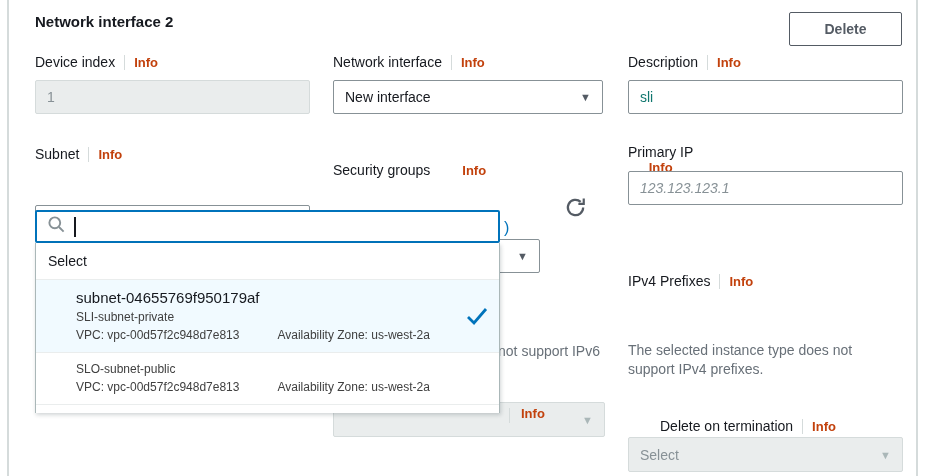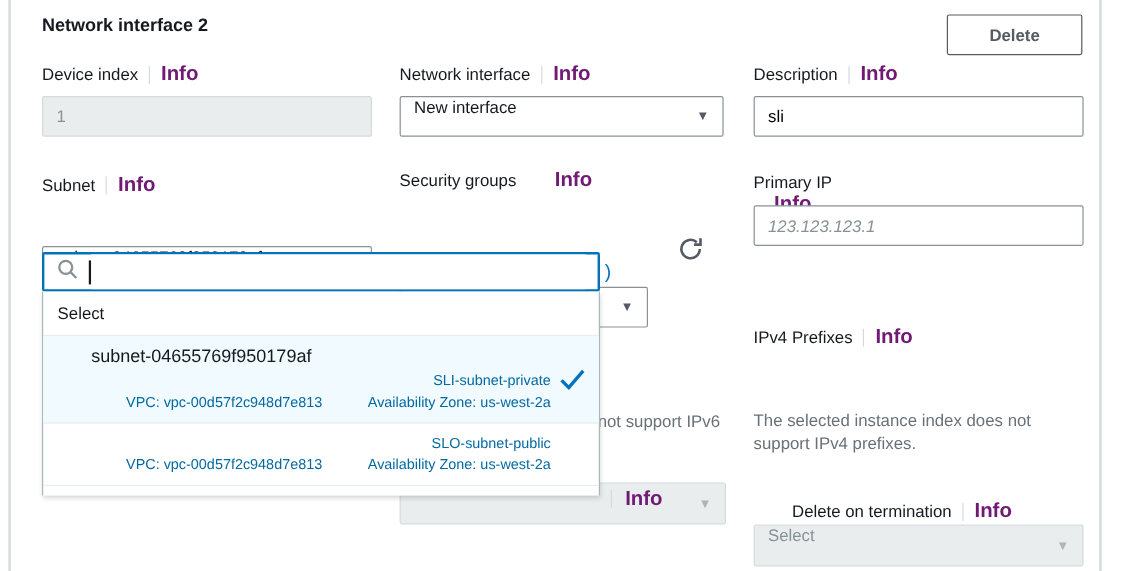--- a/index.html
+++ b/index.html
@@ -12,30 +12,30 @@
   .title { left: 35px; top: 13px; font-size: 15px; font-weight: 700; }
 
   .btn-secondary { left: 789px; top: 12px; width: 113px; height: 34px;
     background: #fff; border: 1px solid #545b64; border-radius: 2px;
     color: #545b64; font-weight: 700; font-size: 14px;
     display: flex; align-items: center; justify-content: center; cursor: pointer; }
 
   .field-label { height: 20px; font-size: 14px; display: flex; align-items: center; white-space: nowrap; }
   .label-divider { display: inline-block; width: 1px; height: 15px; background: #d5dbdb; margin: 0 9px; }
   .gap-only { width: 8px; display: inline-block; }
-  .info-link { color: #701a75; font-size: 17px; font-weight: 700; text-decoration: none; cursor: pointer; }
+  .info-link { color: #c2410c; font-size: 13px; font-weight: 700; text-decoration: none; cursor: pointer; }
 
   .control { height: 34px; border-radius: 2px; font-size: 14px; }
   .text-input { border: 1px solid #879196; background: #fff; padding: 0 11px; width: 100%;
-    height: 34px; font-size: 14px; color: #000000; border-radius: 2px;
+    height: 34px; font-size: 14px; color: #0f766e; border-radius: 2px;
     font-family: "Liberation Sans", sans-serif; }
   .text-input::placeholder { color: #879196; font-style: italic; }
   .text-input:disabled { background: #eaeded; border-color: #d5dbdb; color: #879196; }
 
-  .select { background: #fff; border: 1px solid #879196; display: flex; align-items: flex-start;
+  .select { background: #fff; border: 1px solid #879196; display: flex; align-items: center;
     padding: 0 30px 0 11px; position: relative; cursor: pointer; }
   .select .caret { position: absolute; right: 11px; top: 50%; transform: translateY(-50%);
     font-size: 11px; color: #545b64; }
   .select.disabled { background: #eaeded; border-color: #d5dbdb; color: #879196; cursor: default; }
   .select.disabled .caret { color: #aab7b8; }
   .select .placeholder-text { color: #879196; font-style: italic; }
 
   .refresh-btn { left: 562px; top: 196px; width: 26px; height: 26px; background: transparent;
     border: none; cursor: pointer; }
 
@@ -50,21 +50,21 @@
     font-family: "Liberation Sans", sans-serif; }
   .text-cursor { width: 1.5px; height: 20px; background: #16191f; margin-left: 8px; }
   .dropdown-list { background: #fff; border-left: 1px solid #aab7b8; border-right: 1px solid #aab7b8;
     box-shadow: 1px 2px 4px rgba(0,28,36,0.18); }
   .dd-option { padding: 10px 12px; font-size: 14px; border-bottom: 1px solid #eaeded; cursor: pointer; }
   .dd-group-header { padding: 13px 12px; font-size: 14px; font-weight: 700;
     border-bottom: 1px solid #eaeded; }
   .dd-item { position: relative; padding: 7px 40px 8px 40px; border-bottom: 1px solid #eaeded; cursor: pointer; }
   .dd-item.selected { background: #f1faff; }
   .dd-item .main { font-size: 15px; line-height: 21px; color: #16191f; }
-  .dd-item .sub { font-size: 12px; line-height: 18px; color: #0369a1; text-align: right; }
+  .dd-item .sub { font-size: 12px; line-height: 18px; color: #404040; }
   .dd-item .az { margin-left: 38px; }
   .check { position: absolute; right: 10px; top: 26px; }
 
   .z1 { z-index: 1; }
 </style>
 </head>
 <body>
 
 <div class="page-border pb-left"></div>
 <div class="page-border pb-right"></div>
@@ -98,21 +98,21 @@
 </div>
 <div class="abs" style="left:628px; top:80px; width:275px;">
   <input class="text-input" value="sli" style="">
 </div>
 
 <div class="abs field-label" style="left:35px; top:144px;">
   <span>Subnet</span>
   <span class="label-divider"></span>
   <a class="info-link">Info</a>
 </div>
-<div class="abs field-label" style="left:333px; top:140px;gap:12px;">
+<div class="abs field-label" style="left:333px; top:160px;gap:12px;">
   <span>Security groups</span>
   <span class="gap-only"></span>
   <a class="info-link">Info</a>
 </div>
 <div class="abs field-label" style="left:628px; top:144px;flex-direction:column;">
   <span>Primary IP</span>
   <span class="label-divider"></span>
   <a class="info-link">Info</a>
 </div>
 
@@ -144,21 +144,21 @@
 
 <div class="abs field-label" style="left:628px; top:271px;">
   <span>IPv4 Prefixes</span>
   <span class="label-divider"></span>
   <a class="info-link">Info</a>
 </div>
 <div class="abs control select disabled" style="left:628px; top:300px; width:275px; height:35px;">
   <span>Select</span>
   <span class="caret">▼</span>
 </div>
-<div class="abs helper-text" style="left:628px; top:341px; width:250px;">The selected instance index does not support IPv4 prefixes.</div>
+<div class="abs helper-text" style="left:628px; top:341px; width:250px;">The selected instance type does not support IPv4 prefixes.</div>
 
 <span class="abs label-divider z1" style="left:509px; top:408px; margin:0;"></span>
 <a class="abs info-link z1" style="left:521px; top:406px;">Info</a>
 
 <div class="abs field-label" style="left:628px; top:416px;margin-left:32px;">
   <span>Delete on termination</span>
   <span class="label-divider"></span>
   <a class="info-link">Info</a>
 </div>
 

